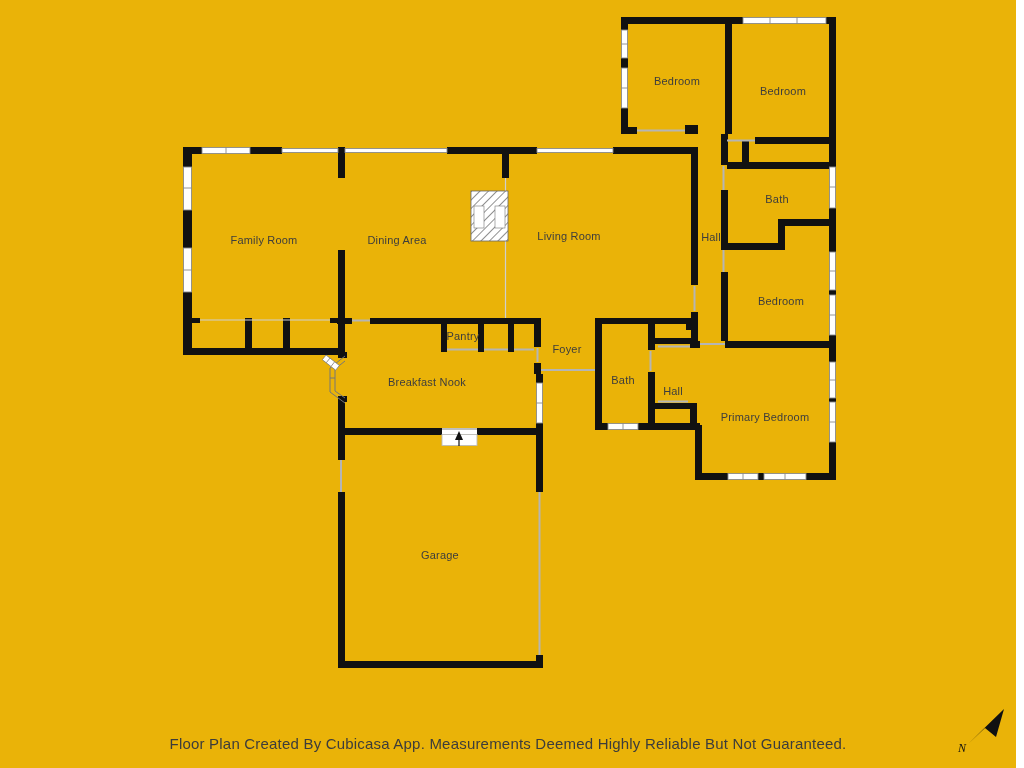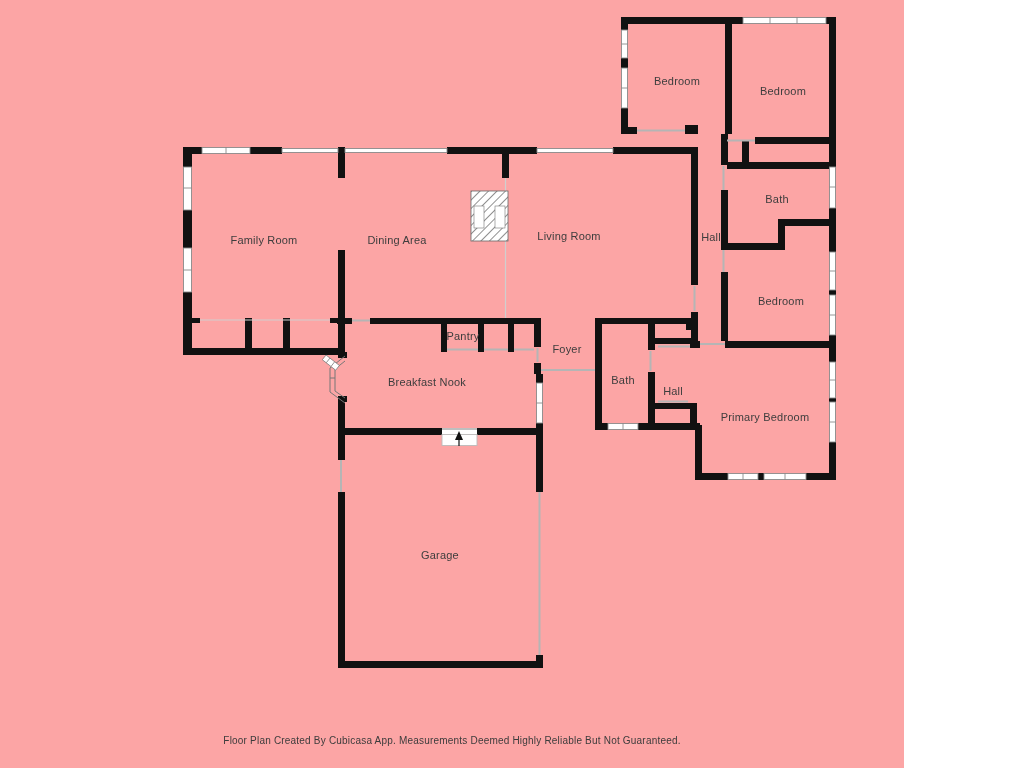--- a/index.html
+++ b/index.html
@@ -1,22 +1,22 @@
 <!DOCTYPE html>
 <html><head>
 <meta charset="utf-8">
 <style>
   html,body{margin:0;padding:0;background:#ffffff;}
-  .page{position:relative;width:904px;height:768px;background:#fca5a5;overflow:hidden;
+  .page{position:relative;width:1016px;height:768px;background:#eab308;overflow:hidden;
         font-family:"Liberation Sans",sans-serif;}
   svg{position:absolute;left:0;top:0;}
   .room-label{font-family:"Liberation Sans",sans-serif;font-size:11px;fill:#3d3d3d;
               text-anchor:middle;letter-spacing:.2px;}
   .footer{position:absolute;left:0;top:735px;width:100%;text-align:center;
-          font-size:10px;color:#3c3c3c;letter-spacing:.2px;}
+          font-size:15px;color:#3c3c3c;letter-spacing:.2px;}
   .compass-n{font-family:"Liberation Serif",serif;font-style:italic;font-size:12px;fill:#111;}
 </style>
 </head>
 <body>
 
 <div class="page">
 <svg width="1024" height="768" viewBox="0 0 1024 768">
   <defs>
     <pattern id="hatch" width="6" height="6" patternUnits="userSpaceOnUse" patternTransform="rotate(45)">
       <rect width="6" height="6" fill="#ffffff"></rect>

